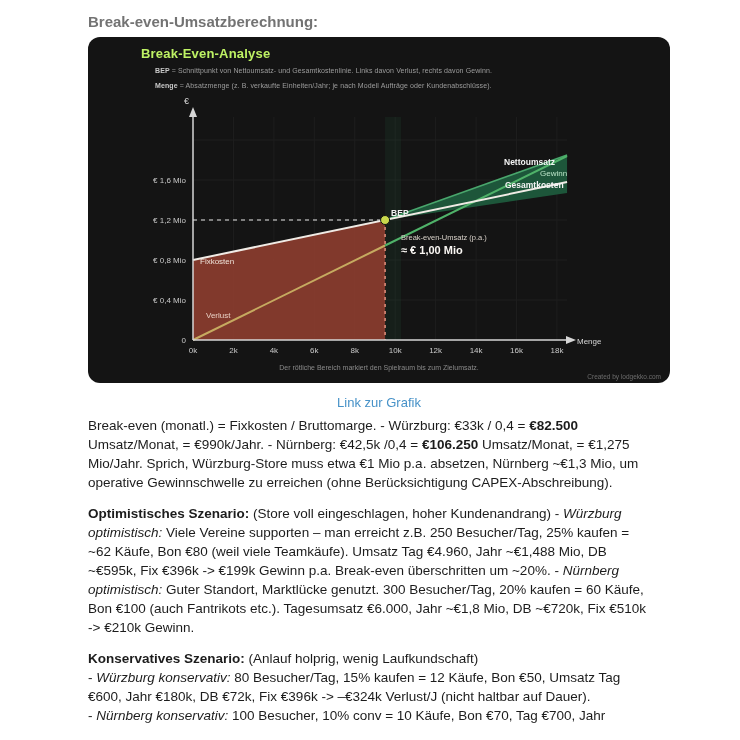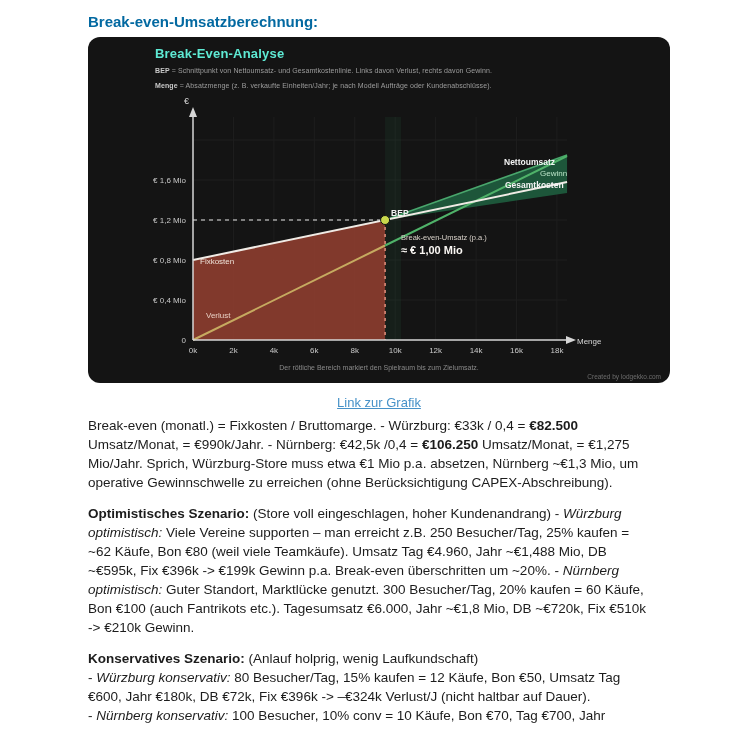--- a/index.html
+++ b/index.html
@@ -1,29 +1,29 @@
 <!DOCTYPE html>
 <html><head>
 <meta charset="utf-8">
 <style>
   html,body{margin:0;padding:0;background:#ffffff;}
   body{width:740px;height:740px;position:relative;overflow:hidden;
        font-family:"Liberation Sans",sans-serif;-webkit-font-smoothing:antialiased;}
-  .doc-heading{position:absolute;left:88px;top:13px;font-size:15px;font-weight:700;color:#0369a1;}
+  .doc-heading{position:absolute;left:88px;top:13px;font-size:15px;font-weight:700;color:#737373;}
   .chart-card{position:absolute;left:88px;top:37px;width:582px;height:346px;
               background:#141414;border-radius:12px;}
-  .chart-title{position:absolute;left:67px;top:9px;font-size:13px;font-weight:700;color:#5eead4;letter-spacing:.2px;}
+  .chart-title{position:absolute;left:53px;top:9px;font-size:13px;font-weight:700;color:#bef264;letter-spacing:.2px;}
   .chart-sub{position:absolute;left:67px;font-size:7px;color:#9d9d9d;letter-spacing:.1px;white-space:nowrap;}
   .chart-sub b{color:#c9c9c9;}
   .sub1{top:30px;} .sub2{top:45px;}
   .chart-footer{position:absolute;left:0;top:327px;width:100%;text-align:center;font-size:7px;color:#8a8a8a;}
   .chart-credit{position:absolute;right:9px;top:336px;font-size:6.5px;color:#6d6d6d;}
   #bep-svg{position:absolute;left:0;top:0;font-family:"Liberation Sans",sans-serif;}
   .grafik-link{position:absolute;left:88px;top:393px;width:582px;text-align:center;}
-  .grafik-link a{color:#4792c8;font-size:13px;text-decoration:underline;cursor:pointer;}
+  .grafik-link a{color:#4792c8;font-size:13px;cursor:pointer;}
   .body-text{position:absolute;left:88px;top:416px;width:576px;font-size:13.5px;line-height:19px;color:#1c1c1c;}
   .body-text p{margin:0 11px 12px 0;}
   .body-text .b{font-weight:700;}
   .body-text .i{font-style:italic;}
 </style>
 </head>
 <body>
 
 <div class="doc-heading">Break-even-Umsatzberechnung:</div>
 

